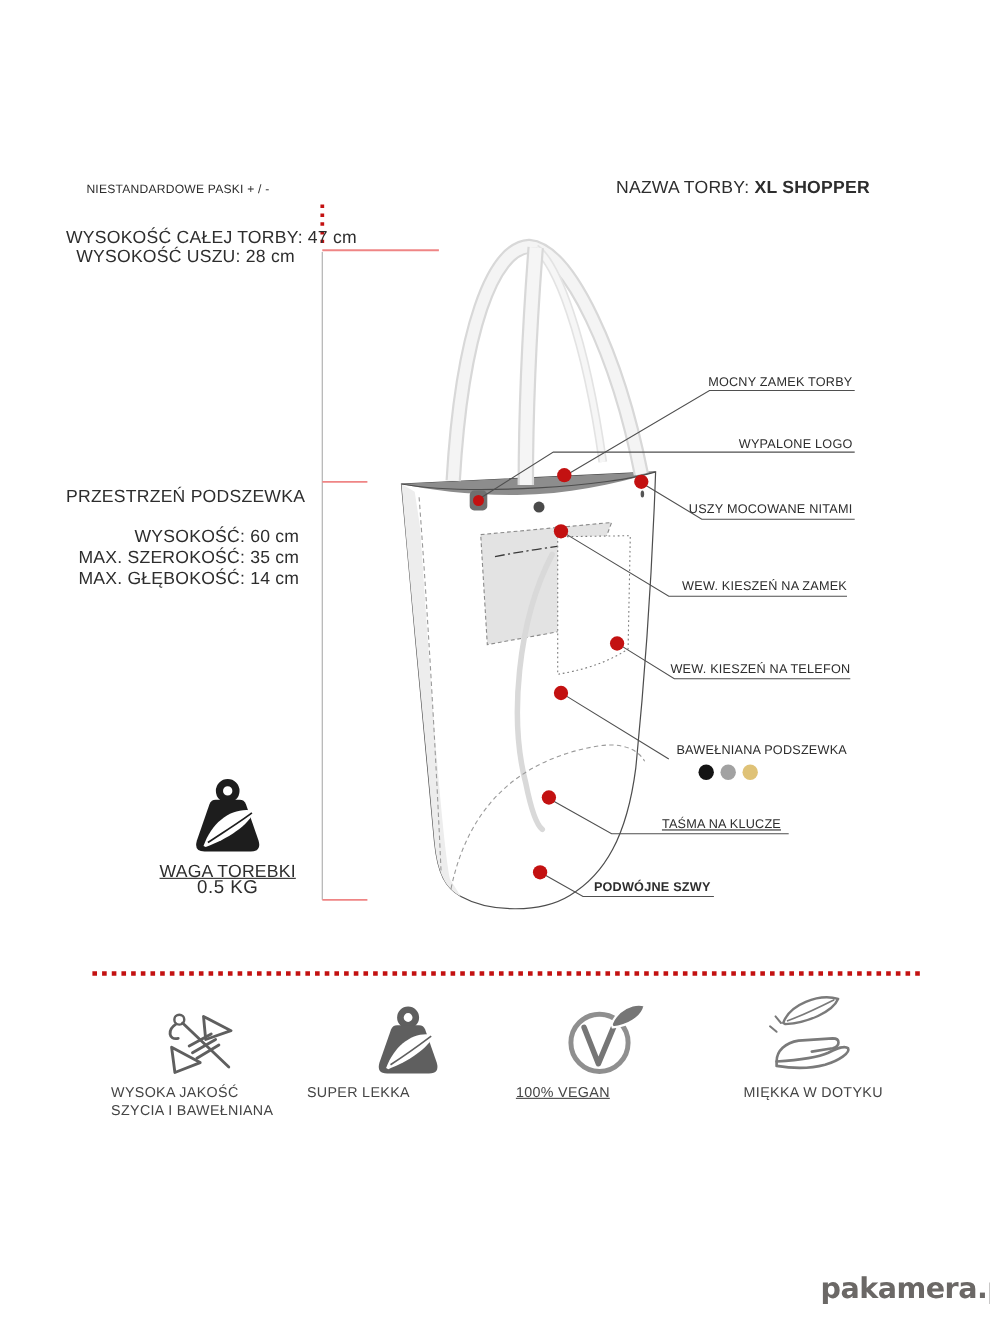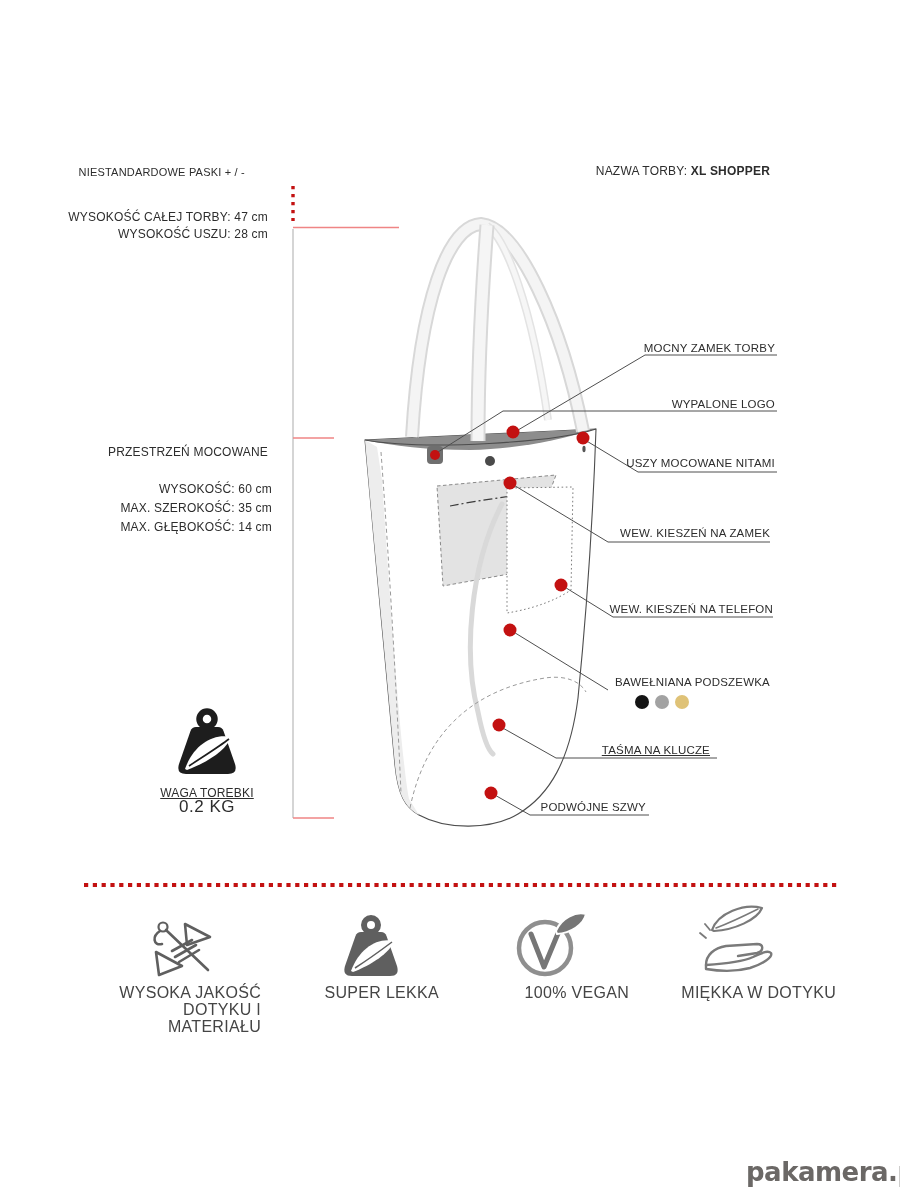--- a/index.html
+++ b/index.html
@@ -1,26 +1,26 @@
 <!DOCTYPE html>
 <html><head>
 <meta charset="utf-8">
 <style>
   html,body{margin:0;padding:0;background:#fff;}
   .canvas{position:relative;width:900px;height:1200px;background:#fff;overflow:hidden;
           font-family:"Liberation Sans",sans-serif;color:#2d2d2d;}
   svg.art{position:absolute;left:0;top:0;}
-  .lbl{position:absolute;font-size:12px;line-height:14px;letter-spacing:.2px;color:#2d2d2d;white-space:nowrap;}
+  .lbl{position:absolute;font-size:16px;line-height:14px;letter-spacing:.2px;color:#2d2d2d;white-space:nowrap;}
   .r{text-align:right;}
   .c{text-align:center;}
   .callout{font-size:11.5px;letter-spacing:.2px;}
   .small{font-size:11px;}
   .bold{font-weight:bold;}
   .kg{font-size:17px;letter-spacing:.5px;}
-  .feature-label{position:absolute;font-size:16px;line-height:17px;letter-spacing:.3px;color:#454545;text-align:right;}
+  .feature-label{position:absolute;font-size:13px;line-height:17px;letter-spacing:.3px;color:#454545;text-align:left;}
   .swatches{position:absolute;left:635px;top:695px;display:flex;gap:6px;}
   .swatch{width:14px;height:14px;border-radius:50%;}
   .logo{position:absolute;left:746px;top:1157px;font-family:"DejaVu Sans",sans-serif;
         font-size:26px;font-weight:bold;letter-spacing:-.5px;color:#6b6866;}
 </style>
 </head>
 <body>
 
 <div class="canvas">
 
@@ -142,51 +142,51 @@
   </svg>
 
   <div class="lbl r small" style="left:60px;top:165px;width:185px;">NIESTANDARDOWE PASKI + / -</div>
   <div class="lbl r" style="left:60px;top:210px;width:208px;">WYSOKOŚĆ CAŁEJ TORBY: 47 cm</div>
   <div class="lbl r" style="left:60px;top:227px;width:208px;">WYSOKOŚĆ USZU:  28 cm</div>
 
   <div class="lbl r" style="left:560px;top:164px;width:210px;">
     <span>NAZWA TORBY: </span><span class="bold">XL SHOPPER</span>
   </div>
 
-  <div class="lbl r" style="left:60px;top:445px;width:208px;">PRZESTRZEŃ MOCOWANE</div>
+  <div class="lbl r" style="left:60px;top:445px;width:208px;">PRZESTRZEŃ PODSZEWKA</div>
   <div class="lbl r" style="left:60px;top:482px;width:212px;">WYSOKOŚĆ: 60 cm</div>
   <div class="lbl r" style="left:60px;top:501px;width:212px;">MAX. SZEROKOŚĆ: 35 cm</div>
   <div class="lbl r" style="left:60px;top:520px;width:212px;">MAX. GŁĘBOKOŚĆ: 14 cm</div>
 
   <div class="lbl c" style="left:140px;top:786px;width:134px;text-decoration:underline;">WAGA TOREBKI</div>
-  <div class="lbl c kg" style="left:140px;top:800px;width:134px;">0.2 KG</div>
+  <div class="lbl c kg" style="left:140px;top:800px;width:134px;">0.5 KG</div>
 
   <div class="lbl r callout" style="left:575px;top:341px;width:200px;">MOCNY ZAMEK TORBY</div>
   <div class="lbl r callout" style="left:575px;top:397px;width:200px;text-align:right;">WYPALONE LOGO</div>
   <div class="lbl r callout" style="left:575px;top:456px;width:200px;">USZY MOCOWANE NITAMI</div>
   <div class="lbl r callout" style="left:570px;top:526px;width:200px;">WEW. KIESZEŃ NA ZAMEK</div>
   <div class="lbl r callout" style="left:573px;top:602px;width:200px;">WEW. KIESZEŃ NA TELEFON</div>
   <div class="lbl r callout" style="left:570px;top:675px;width:200px;">BAWEŁNIANA PODSZEWKA</div>
   <div class="lbl r callout" style="left:510px;top:743px;width:200px;text-decoration:underline;">TAŚMA NA KLUCZE</div>
-  <div class="lbl r callout" style="left:446px;top:800px;width:200px;">PODWÓJNE SZWY</div>
+  <div class="lbl r callout" style="left:446px;top:800px;width:200px;font-weight:bold;">PODWÓJNE SZWY</div>
 
   <div class="swatches">
     <span class="swatch" style="background: rgb(20, 20, 20);"></span>
     <span class="swatch" style="background: rgb(162, 162, 162);"></span>
     <span class="swatch" style="background: rgb(223, 194, 119);"></span>
   </div>
 
   <div class="feature-label" style="left:101px;top:984px;width:160px;">
     <div>WYSOKA JAKOŚĆ</div>
-    <div>DOTYKU I MATERIAŁU</div>
+    <div>SZYCIA I BAWEŁNIANA</div>
   </div>
   <div class="feature-label" style="left:279px;top:984px;width:160px;">
     <div>SUPER LEKKA</div>
   </div>
-  <div class="feature-label" style="left:469px;top:984px;width:160px;">
+  <div class="feature-label" style="left:469px;top:984px;width:160px;text-decoration:underline;">
     <div>100% VEGAN</div>
   </div>
   <div class="feature-label" style="left:676px;top:984px;width:160px;">
     <div>MIĘKKA W DOTYKU</div>
   </div>
 
   <div class="logo">pakamera.pl</div>
 
 </div>
 

